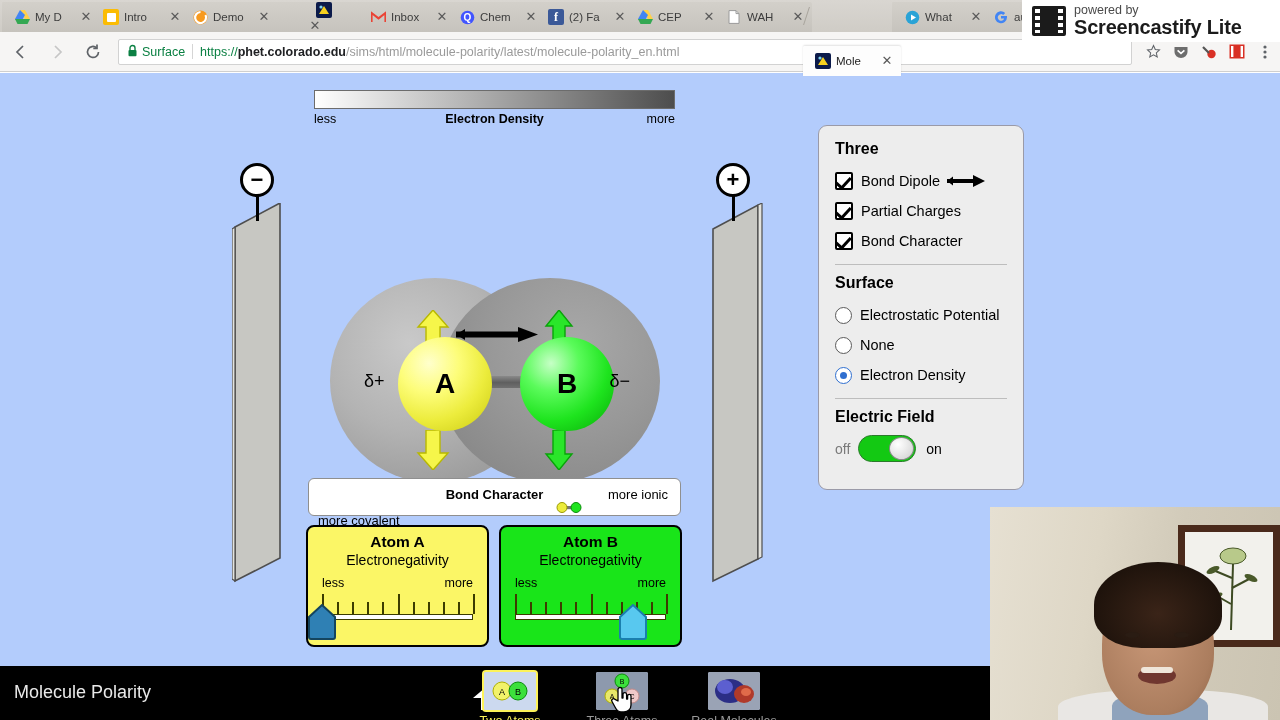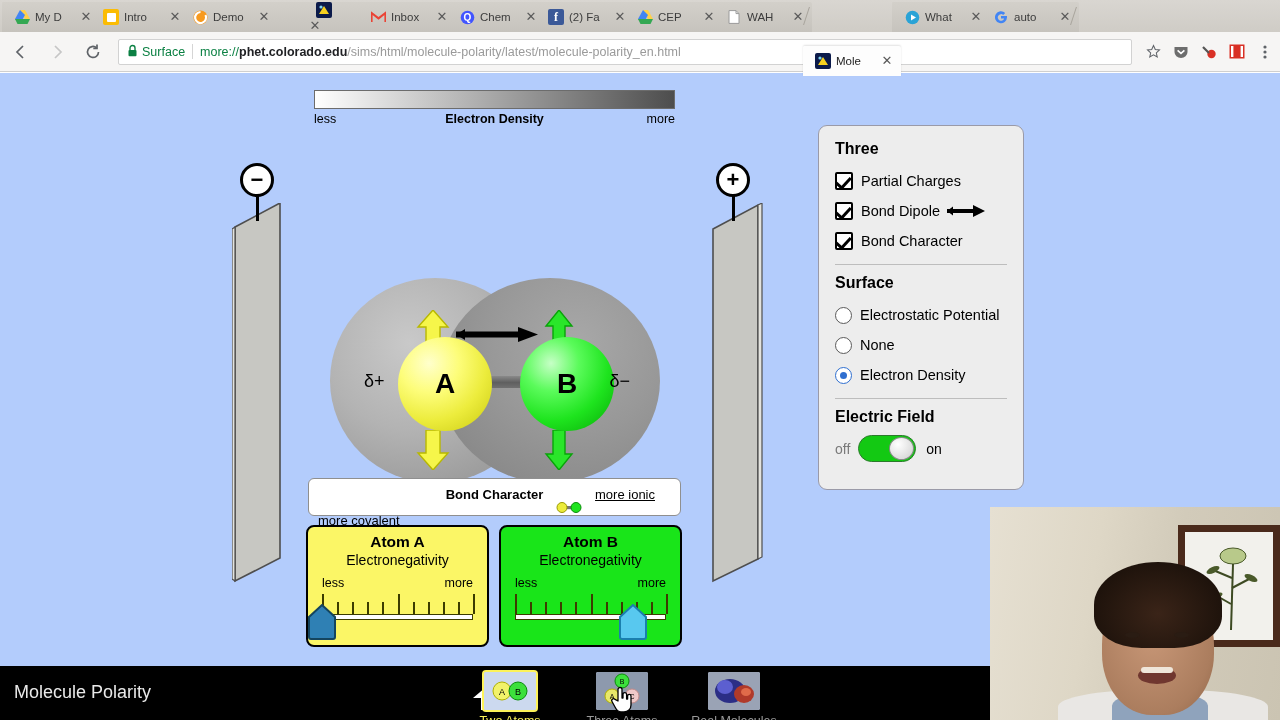--- a/index.html
+++ b/index.html
@@ -174,21 +174,21 @@
   .forcearrow { position: absolute; }
 
   
   .bc-panel {
     position: absolute; left: 308px; top: 405px; width: 373px; height: 38px;
     background: #fff; border: 1px solid #8f8f8f; border-radius: 6px;
   }
   .bc-panel span { position: absolute; top: 8px; font-size: 13px; color: #000; }
   .bc-left { left: 9px; margin-top: 26px; }
   .bc-mid { left: 50%; transform: translateX(-50%); font-weight: bold; }
-  .bc-right { right: 25px; text-decoration: underline; }
+  .bc-right { right: 12px; }
   .bc-marker { position: absolute; top: 22px; width: 30px; height: 13px; }
 
   
   .atom-panel {
     position: absolute; top: 452px; width: 183px; height: 122px;
     border: 2px solid #000; border-radius: 8px;
   }
   .panel-a { left: 306px; background: #fbf666; }
   .panel-b { left: 499px; background: #19e519; }
   .ap-title { text-align: center; font-size: 15.5px; font-weight: bold; color: #000; margin-top: 6px; }
@@ -473,21 +473,21 @@
 
     <div class="omnibox">
       <span class="lock">
         <svg width="11" height="13" viewBox="0 0 11 13">
           <path d="M3 6 V4 a2.5 2.5 0 0 1 5 0 V6" fill="none" stroke="#0b8043" stroke-width="1.4"></path>
           <rect x="1.5" y="6" width="8" height="6.2" rx="1" fill="#0b8043"></rect>
         </svg>
       </span>
       <span class="secure-label">Surface</span>
       <span class="omni-div"></span>
-      <span class="url"><span class="scheme">more://</span><b>phet.colorado.edu</b><span>/sims/html/molecule-polarity/latest/molecule-polarity_en.html</span></span>
+      <span class="url"><span class="scheme">https://</span><b>phet.colorado.edu</b><span>/sims/html/molecule-polarity/latest/molecule-polarity_en.html</span></span>
     </div>
 
     <div class="tb-icon">
       <svg width="15" height="15" viewBox="0 0 16 16">
           <path d="M8 1.6 L9.9 5.8 L14.4 6.3 L11 9.4 L12 13.9 L8 11.6 L4 13.9 L5 9.4 L1.6 6.3 L6.1 5.8 Z" fill="none" stroke="#5f6368" stroke-width="1.1"></path>
         </svg>
     </div>
     <div class="tb-icon">
       <svg width="16" height="16" viewBox="0 0 16 16">
           <path d="M1.5 3 h13 v5 a6.5 6 0 0 1 -13 0 Z" fill="#6d6d6d"></path>
@@ -509,20 +509,27 @@
     </div>
     <div class="tb-icon">
       <svg width="4" height="16" viewBox="0 0 4 16">
           <circle cx="2" cy="3" r="1.6" fill="#5f6368"></circle>
           <circle cx="2" cy="8" r="1.6" fill="#5f6368"></circle>
           <circle cx="2" cy="13" r="1.6" fill="#5f6368"></circle>
         </svg>
     </div>
   </div>
 
+  <div class="sc-banner">
+    <div class="sc-film"></div>
+    <div>
+      <div class="sc-txt1">powered by</div>
+      <div class="sc-txt2">Screencastify Lite</div>
+    </div>
+  </div>
 
   <div class="stage">
 
     <div class="ed-legend">
       <div class="ed-bar"></div>
       <div class="ed-labels">
         <span class="ed-less">less</span>
         <span class="ed-mid">Electron Density</span>
         <span class="ed-more">more</span>
       </div>
@@ -655,31 +662,31 @@
 
     <svg class="cursor-hand" style="left:611px; top:612px;" width="22" height="28" viewBox="0 0 22 28">
       <path d="M7 16 V4.5 a2 2 0 0 1 4 0 V13 h1 V9.5 a1.8 1.8 0 0 1 3.6 0 V14 h1 V11 a1.7 1.7 0 0 1 3.4 0 v9 c0 4-3 7-7 7 h-3 c-3 0-4.5-2-6-5 L1 16.5 a1.8 1.8 0 0 1 2.6-2.4 Z" fill="#fff" stroke="#000" stroke-width="1.3" stroke-linejoin="round"></path>
     </svg>
 
     <div class="control-panel">
       <div class="cp-head">Three</div>
 
       <div class="cp-row">
         <div class="checkbox checked"></div>
-        <span class="cp-label">Partial Charges</span>
-      </div>
-
-      <div class="cp-row">
-        <div class="checkbox checked"></div>
         <span class="cp-label">Bond Dipole</span>
         <svg style="margin-left:7px;" width="38" height="12" viewBox="0 0 38 12">
           <rect x="0" y="4" width="30" height="4" fill="#000"></rect>
           <polygon points="0,6 6,1.5 6,10.5" fill="#000"></polygon>
           <polygon points="38,6 26,0 26,12" fill="#000"></polygon>
         </svg>
+      </div>
+
+      <div class="cp-row">
+        <div class="checkbox checked"></div>
+        <span class="cp-label">Partial Charges</span>
       </div>
 
       <div class="cp-row">
         <div class="checkbox checked"></div>
         <span class="cp-label">Bond Character</span>
       </div>
 
       <div class="cp-divider"></div>
 
       <div class="cp-head">Surface</div>

